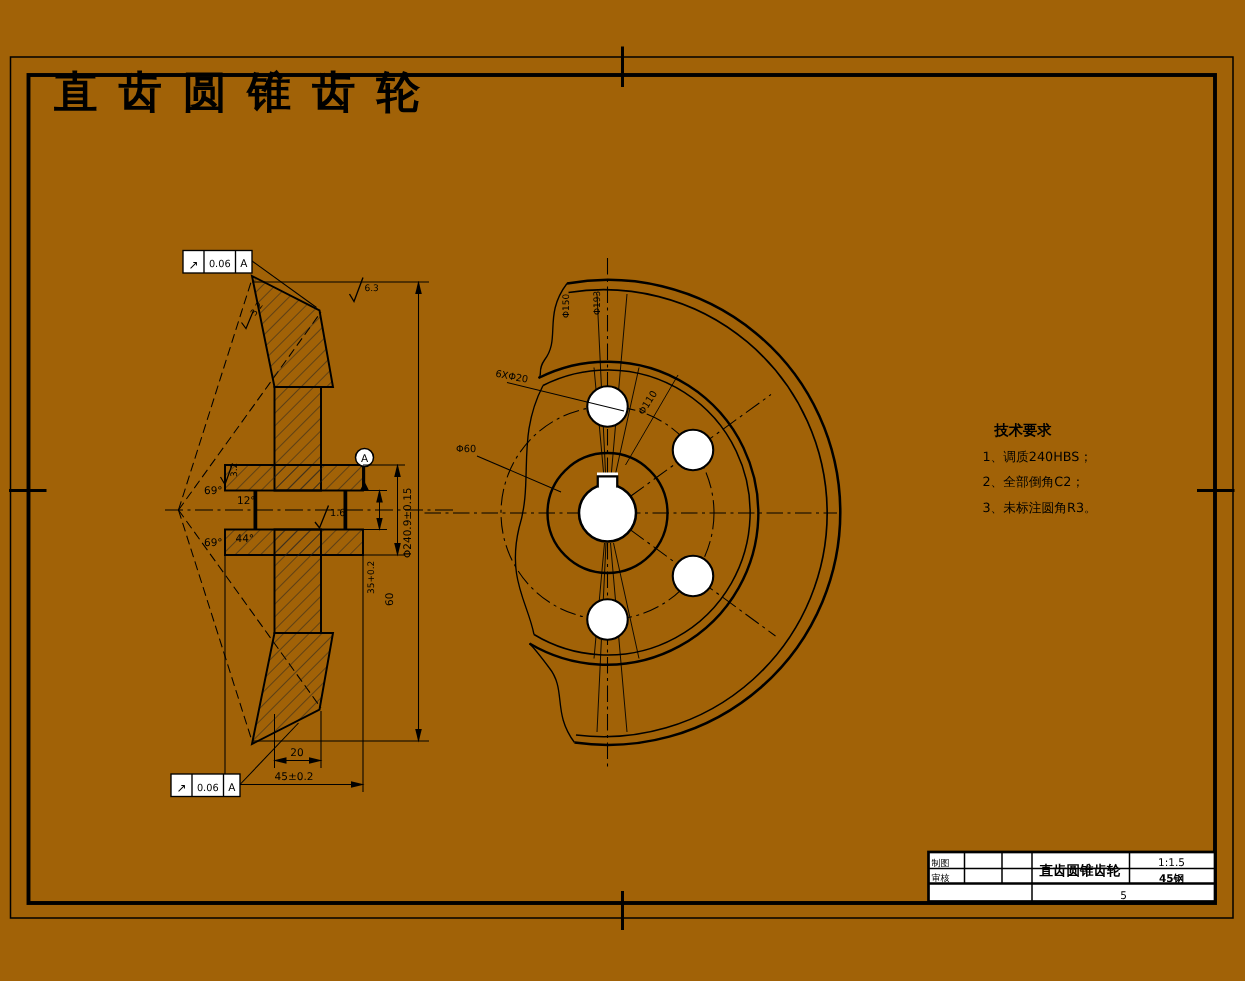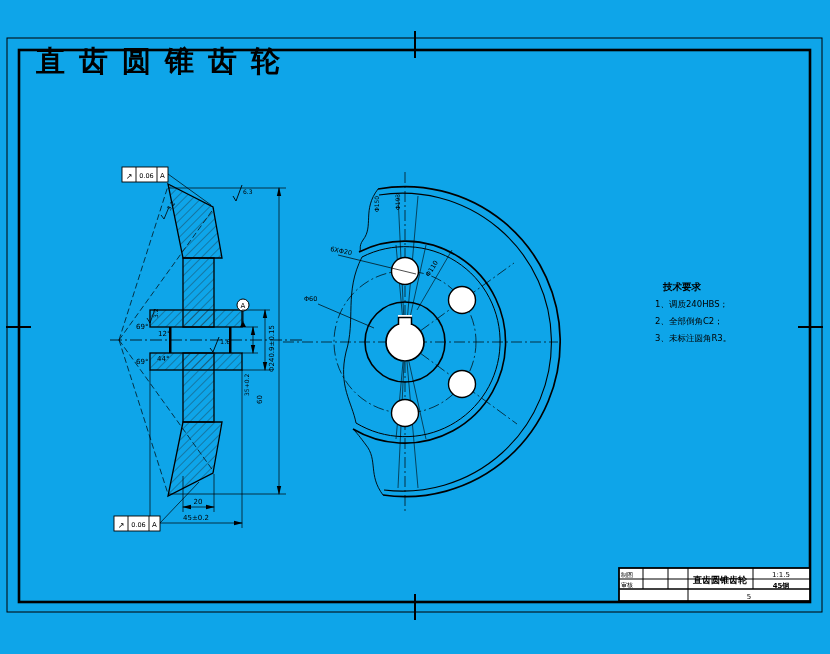--- a/index.html
+++ b/index.html
@@ -1,16 +1,16 @@
 <!DOCTYPE html>
 <html><head>
 <meta charset="utf-8">
 <style>
   html,body{margin:0;padding:0;background:#ffffff;}
-  .canvas{position:relative;width:830px;height:654px;background:#0ea5e9;overflow:hidden;}
+  .canvas{position:relative;width:830px;height:654px;background:#a16207;overflow:hidden;}
   svg{position:absolute;left:0;top:0;}
   svg text{font-family:"DejaVu Sans","Liberation Sans",sans-serif;fill:#000;}
   .t6{font-size:6px;} .t65{font-size:6.5px;} .t7{font-size:7px;} .t8{font-size:8px;}
   .t85{font-size:8.5px;} .t9{font-size:9px;} .t95{font-size:9.5px;font-weight:bold;}
   .mid{text-anchor:middle;}
   .red-title{font-size:29px;font-weight:bold;letter-spacing:14px;}
 </style>
 </head>
 <body>
 

